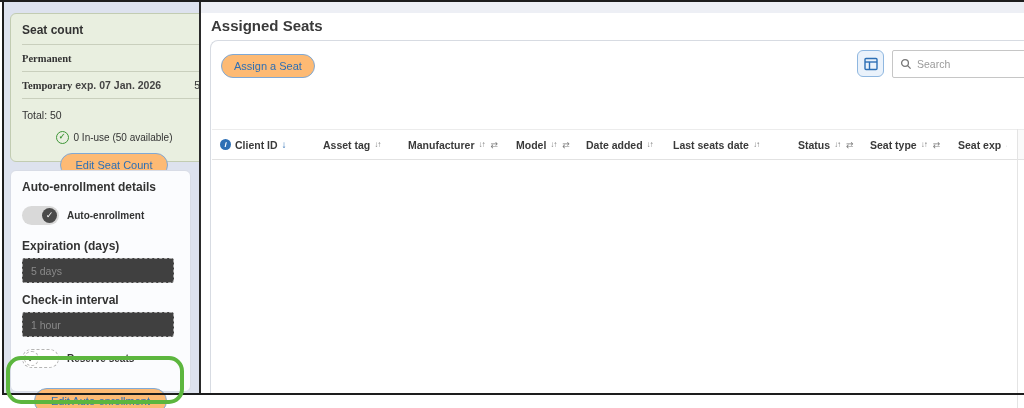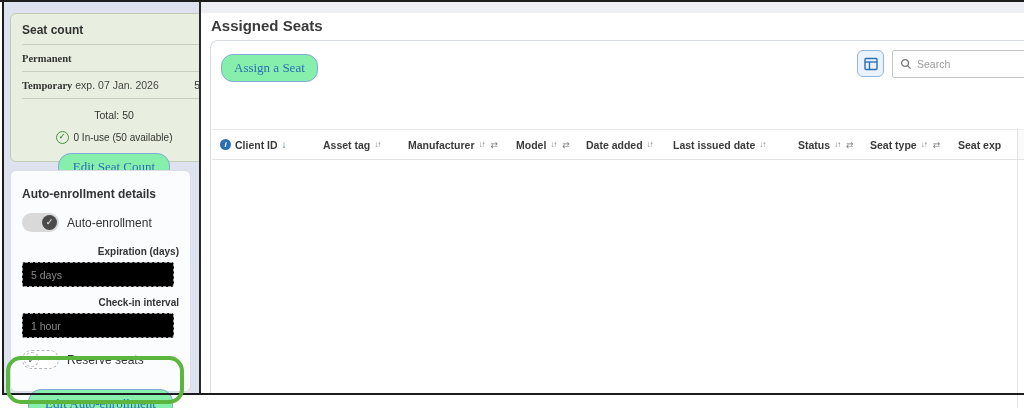--- a/index.html
+++ b/index.html
@@ -7,40 +7,40 @@
 
   .frame-top    { position:absolute; left:0; top:0; width:1024px; height:2px; background:#1d1d1d; }
   .frame-left   { position:absolute; left:2px; top:0; width:2px; height:395px; background:#1d1d1d; }
   .frame-bottom { position:absolute; left:2px; top:393px; width:1022px; height:2px; background:#1d1d1d; }
   .frame-divider{ position:absolute; left:199px; top:2px; width:2px; height:391px; background:#2a2a2a; }
 
   .sidebar { position:absolute; left:4px; top:2px; width:195px; height:391px; background:#dde2ee; }
 
   .panel { position:absolute; border-radius:6px; }
   .panel-seatcount { left:6px; top:11px; width:208px; height:149px; background:#e9efe0; border:1px solid #c2ccb2; padding:9px 11px; }
-  .panel-auto { left:6px; top:168px; width:181px; height:222px; background:#fbfcfe; border:1px solid #d8dce6; padding:16px 11px; }
+  .panel-auto { left:6px; top:168px; width:181px; height:222px; background:#fbfcfe; border:1px solid #d8dce6; padding:9px 11px; }
 
   .panel-title { font-size:12px; font-weight:bold; color:#333; }
   .sep { border:none; border-top:1px solid #c9cfbd; margin:7px 0; }
   .kv-row { display:flex; justify-content:space-between; align-items:baseline; font-size:10.5px; color:#333; }
   .kv-label b { font-weight:bold;font-family:Liberation Serif, serif; }
-  .kv-suffix { font-weight:normal; color:#444; }
-  .total-row { text-align:center; font-size:10.5px; color:#333; margin-top:10px; }
+  .kv-suffix { font-weight:bold; color:#444; }
+  .total-row { text-align:left; font-size:10.5px; color:#333; margin-top:10px; }
   .inuse-row { display:flex; align-items:center; justify-content:center; gap:5px; margin:10px 0 9px; font-size:10px; color:#333; }
   .check-circle { width:13px; height:13px; border:1.5px solid #3f9638; border-radius:50%; color:#3f9638; font-size:8px; line-height:10px; text-align:center; font-weight:bold; flex:0 0 auto; }
 
-  .btn-outline { display:block; margin:0 auto; background:#86efac; border:1px solid #7fa9d6; border-radius:13px; color:#2d6fb5; font-size:13px; padding:5px 14px; cursor:pointer; font-family:Liberation Serif, serif; }
+  .btn-outline { display:block; margin:0 auto; background:#fdba74; border:1px solid #7fa9d6; border-radius:13px; color:#2d6fb5; font-size:11px; padding:5px 14px; cursor:pointer; font-family:Liberation Sans, sans-serif; }
 
   .toggle-row { display:flex; align-items:center; gap:8px; margin:12px 0 14px; }
   .toggle-pill { width:37px; height:19px; border-radius:10px; background:#d9d9d9; position:relative; flex:0 0 auto; }
   .toggle-knob { position:absolute; right:2px; top:2px; width:15px; height:15px; border-radius:50%; background:#4b4b4b; color:#fff; font-size:9px; line-height:15px; text-align:center; }
-  .toggle-label { font-size:12px; font-weight:normal; color:#333; }
+  .toggle-label { font-size:10px; font-weight:bold; color:#333; }
 
-  .field-label { font-size:10px; font-weight:bold; color:#333; margin:10px 0 5px;text-align:right; }
-  .dashed-input { width:152px; height:25px; background:#000000; border:1px dashed #a8a8a8; border-radius:3px; color:#8a8a8a; font-size:10.5px; padding:0 8px; font-family:inherit; }
+  .field-label { font-size:12px; font-weight:bold; color:#333; margin:10px 0 5px; }
+  .dashed-input { width:152px; height:25px; background:#404040; border:1px dashed #a8a8a8; border-radius:3px; color:#8a8a8a; font-size:10.5px; padding:0 8px; font-family:inherit; }
 
   .reserve-row { display:flex; align-items:center; gap:8px; margin:12px 0 0; }
   .reserve-pill { width:37px; height:19px; border-radius:10px; background:#fff; border:1px dashed #b5b5b5; position:relative; flex:0 0 auto; }
   .reserve-knob { position:absolute; left:1px; top:1px; width:15px; height:15px; border-radius:50%; background:#fff; border:1px dashed #b5b5b5; color:#444; font-size:9px; line-height:14px; text-align:center; }
 
   .btn-auto-edit { margin-top:20px; padding:6px 16px; }
 
   .annotation-box { position:absolute; left:2px; top:354px; width:178px; height:48px; border:4px solid #5cb63e; border-radius:15px; pointer-events:none; z-index:10; }
 
   .main { position:absolute; left:201px; top:2px; width:823px; height:391px; background:#fff; }
@@ -161,21 +161,21 @@
       <div class="th" style="width:70px">
         <span>Model</span>
         <span class="sort-glyph">↓↑</span>
         <span class="filter-glyph">⇄</span>
       </div>
       <div class="th" style="width:87px">
         <span>Date added</span>
         <span class="sort-glyph">↓↑</span>
       </div>
       <div class="th" style="width:125px">
-        <span>Last issued date</span>
+        <span>Last seats date</span>
         <span class="sort-glyph">↓↑</span>
       </div>
       <div class="th" style="width:72px">
         <span>Status</span>
         <span class="sort-glyph">↓↑</span>
         <span class="filter-glyph">⇄</span>
       </div>
       <div class="th" style="width:88px">
         <span>Seat type</span>
         <span class="sort-glyph">↓↑</span>

